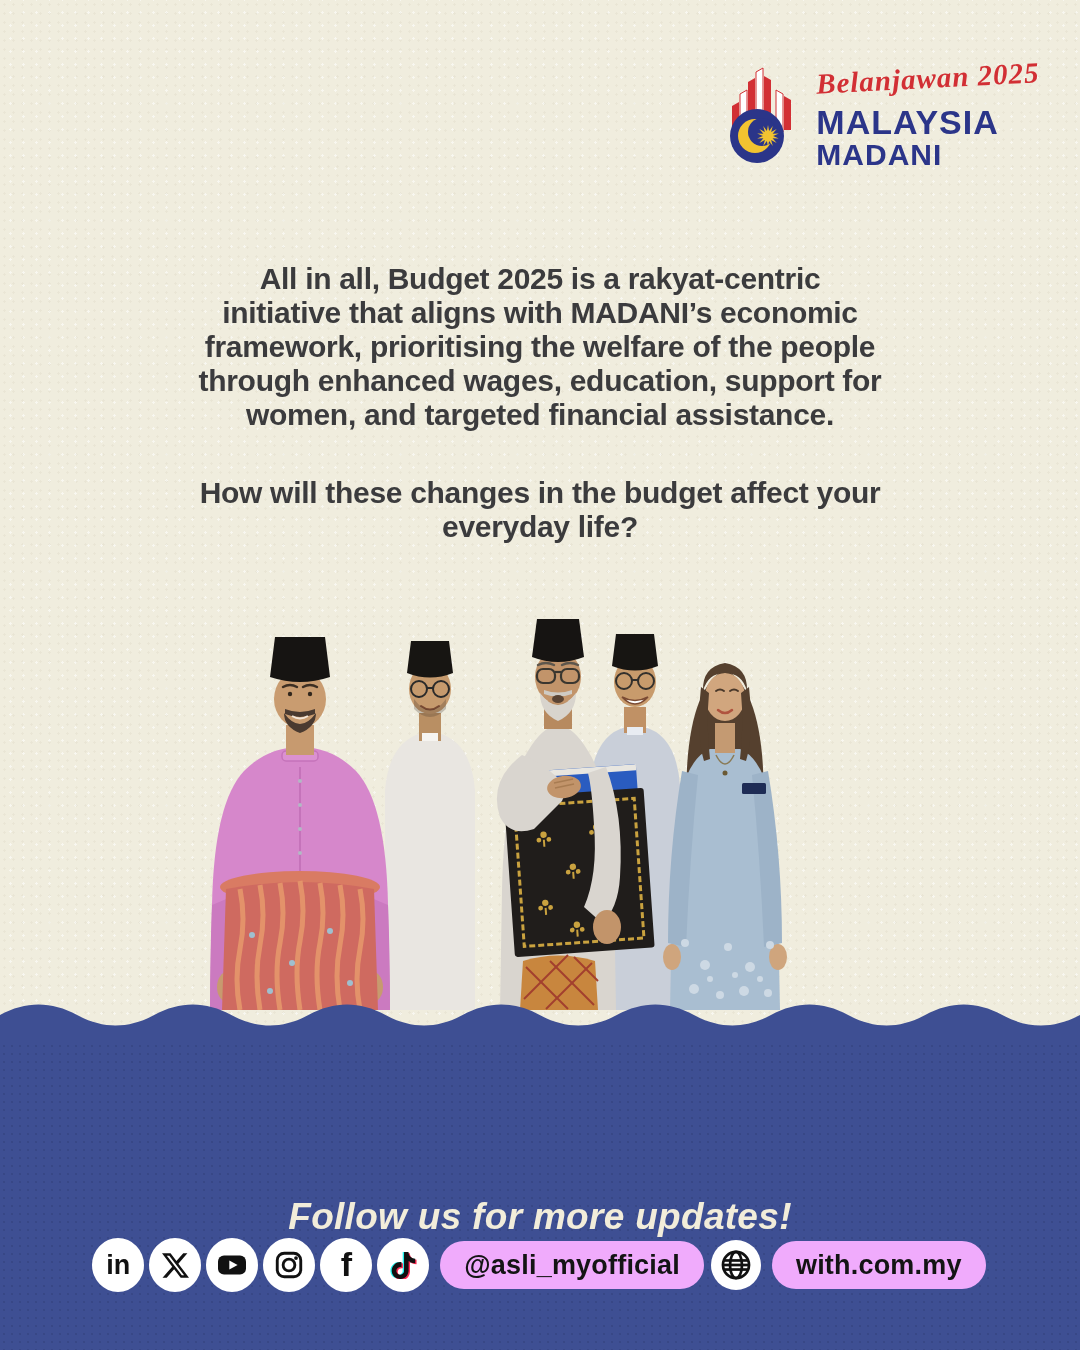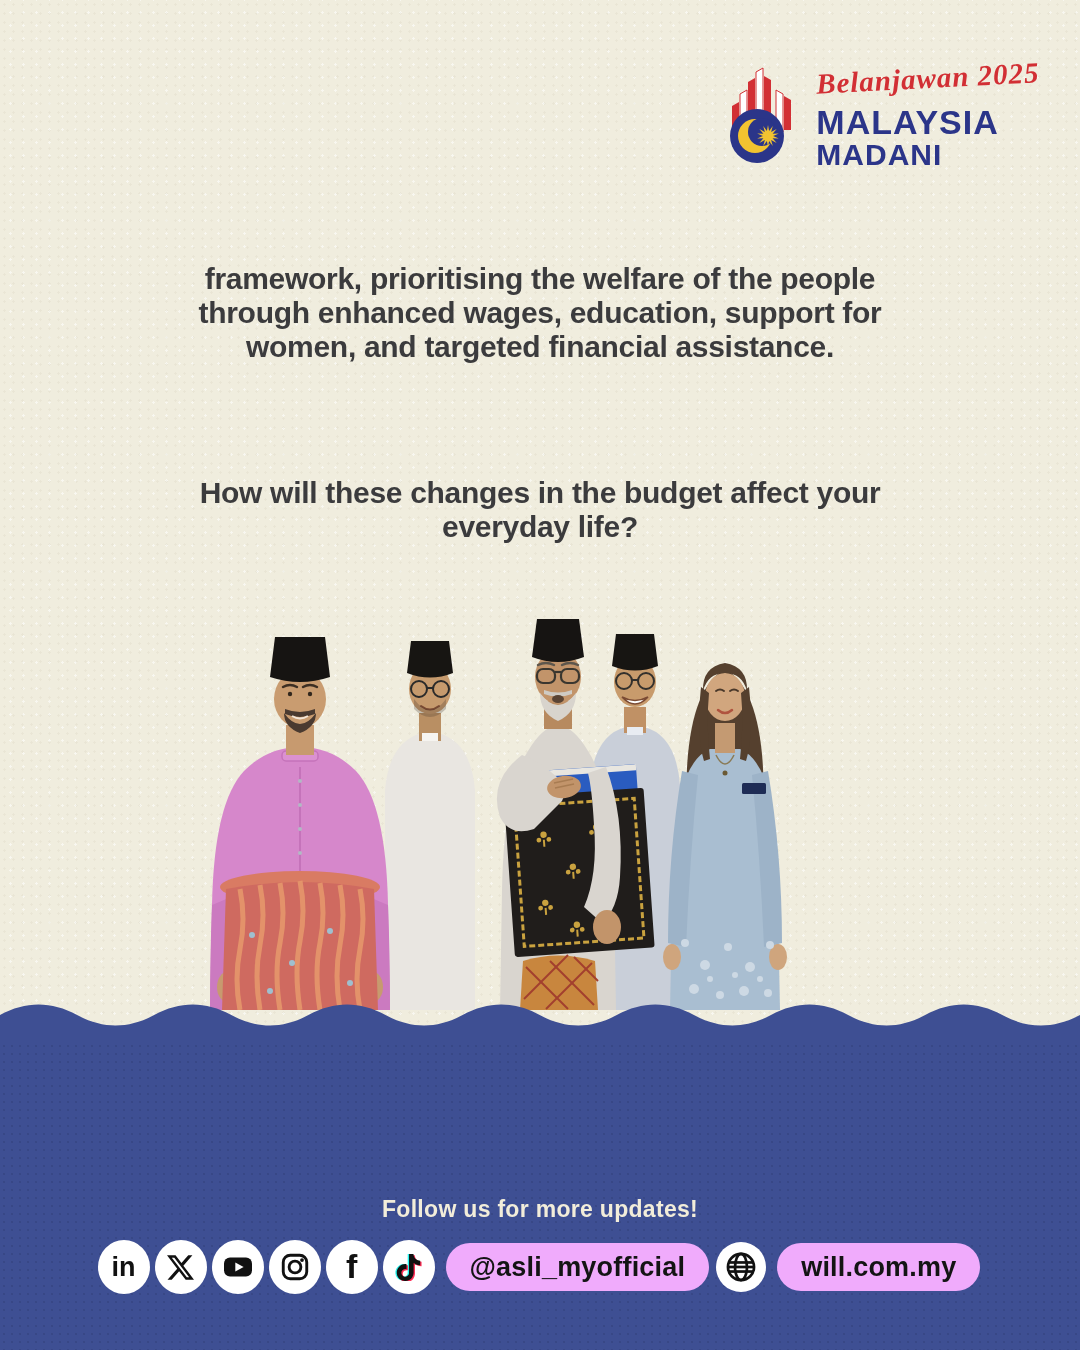--- a/index.html
+++ b/index.html
@@ -55,24 +55,25 @@
   .footer-body{
     width:100%; height:308px; background:#3e4f93; position:relative;
     display:flex; flex-direction:column; align-items:center;
   }
   .footer-texture{
     position:absolute; inset:0; pointer-events:none;
     background-image:radial-gradient(rgba(20,25,60,.14) 1px, transparent 1.4px);
     background-size:8px 8px;
   }
   .follow-headline{
-    margin-top:154px; font-weight:bold; font-size:23px; color:#f2edda; letter-spacing:.3px;
+    margin-top:154px; font-weight:bold; font-size:37px; color:#f2edda; letter-spacing:.3px;
     position:relative;
-  }
-  .social-row{ margin-top:17px; display:flex; align-items:center; gap:5px; position:relative;text-align:center; }
+    font-style:italic;
+  }
+  .social-row{ display:flex; align-items:center; gap:5px; position:relative;text-align:center; }
   .icon-circle{
     width:52px; height:54px; border-radius:50%; background:#ffffff; color:#111;
     display:flex; align-items:center; justify-content:center; flex:0 0 auto;
     font-weight:bold;
   }
   .icon-circle.small{ width:50px; height:50px; }
   .glyph-text{ font-size:27px; font-weight:bold; color:#111; line-height:1; }
   .glyph-text.fb{ font-size:34px; transform:translateY(-1px); }
   .pill{
     background:#f0abfc; border-radius:28px; height:48px; display:flex; align-items:center;
@@ -106,20 +107,22 @@
       <polygon fill="#f2c330" transform="translate(44,72) scale(0.85)" points="0,-13 1.3,-5.9 5.6,-11.7 3.7,-4.7 10.2,-8.1 5.4,-2.6 12.7,-2.9 6,0 12.7,2.9 5.4,2.6 10.2,8.1 3.7,4.7 5.6,11.7 1.3,5.9 0,13 -1.3,5.9 -5.6,11.7 -3.7,4.7 -10.2,8.1 -5.4,2.6 -12.7,2.9 -6,0 -12.7,-2.9 -5.4,-2.6 -10.2,-8.1 -3.7,-4.7 -5.6,-11.7 -1.3,-5.9"></polygon>
     </svg>
     <div class="madani-text">
       <div class="madani-script">Belanjawan 2025</div>
       <div class="madani-country">MALAYSIA</div>
       <div class="madani-word">MADANI</div>
     </div>
   </div>
 
   <div class="para para-1">
+    <div>All in all, Budget 2025 is a rakyat-centric</div>
+    <div>initiative that aligns with MADANI’s economic</div>
     <div>framework, prioritising the welfare of the people</div>
     <div>through enhanced wages, education, support for</div>
     <div>women, and targeted financial assistance.</div>
   </div>
   <div class="para para-2">
     <div>How will these changes in the budget affect your</div>
     <div>everyday life?</div>
   </div>
 
   <svg class="people" viewBox="0 0 740 435" role="img" aria-label="Five Malaysian leaders in traditional baju melayu and songkok; the centre figure holds the Budget 2025 document wrapped in black and gold songket cloth">
@@ -367,19 +370,19 @@
           <svg width="34" height="34" viewBox="0 0 24 24">
             <circle cx="12" cy="12" r="9.2" fill="none" stroke="#111" stroke-width="1.9"></circle>
             <ellipse cx="12" cy="12" rx="4.2" ry="9.2" fill="none" stroke="#111" stroke-width="1.9"></ellipse>
             <line x1="3.4" y1="8.8" x2="20.6" y2="8.8" stroke="#111" stroke-width="1.9"></line>
             <line x1="2.8" y1="12" x2="21.2" y2="12" stroke="#111" stroke-width="1.9"></line>
             <line x1="3.4" y1="15.2" x2="20.6" y2="15.2" stroke="#111" stroke-width="1.9"></line>
           </svg>
         </div>
 
         <div class="pill">
-          <span>will.com.my</span>
+          <span>with.com.my</span>
         </div>
 
       </div>
     </div>
   </div>
 </div>
 
 </body></html>

